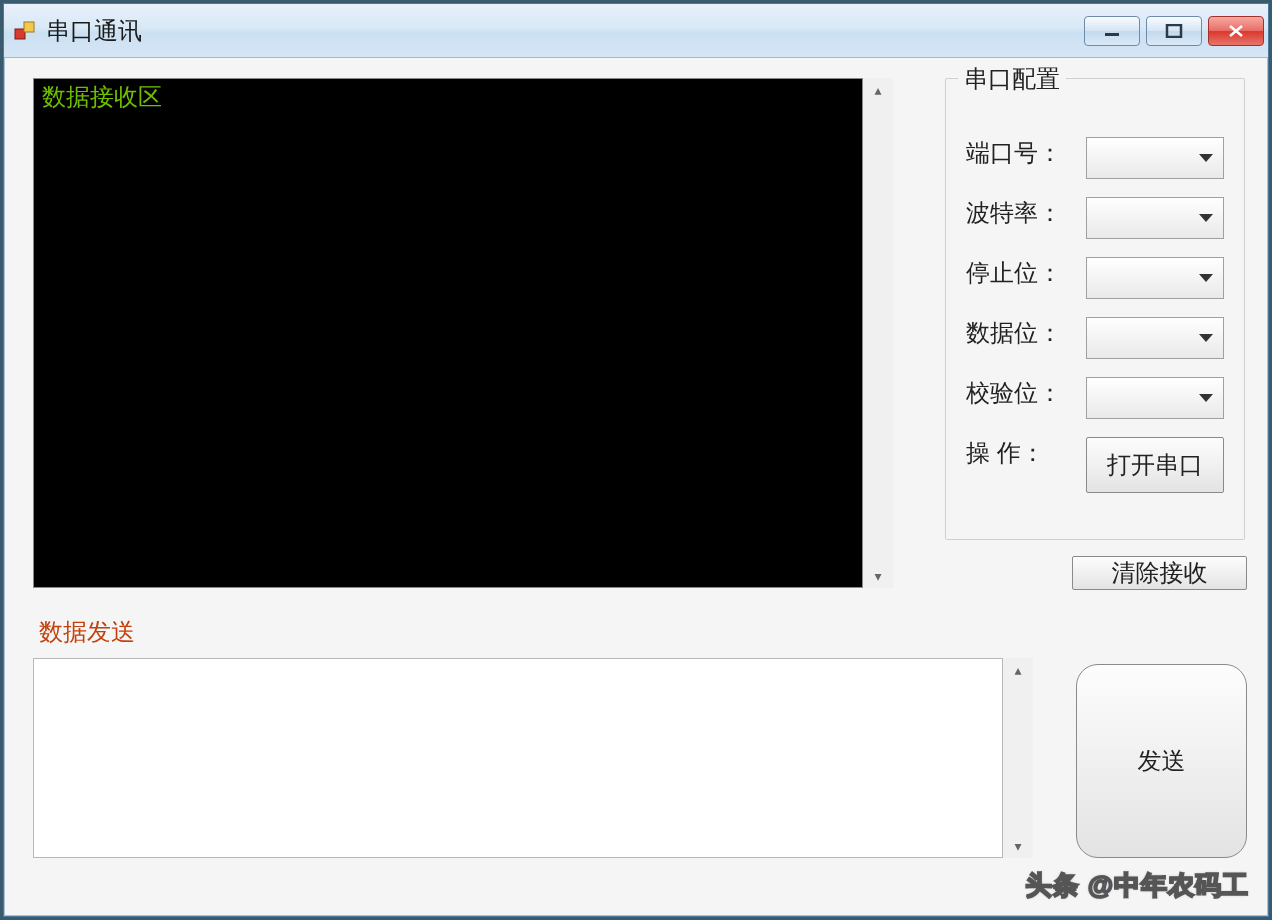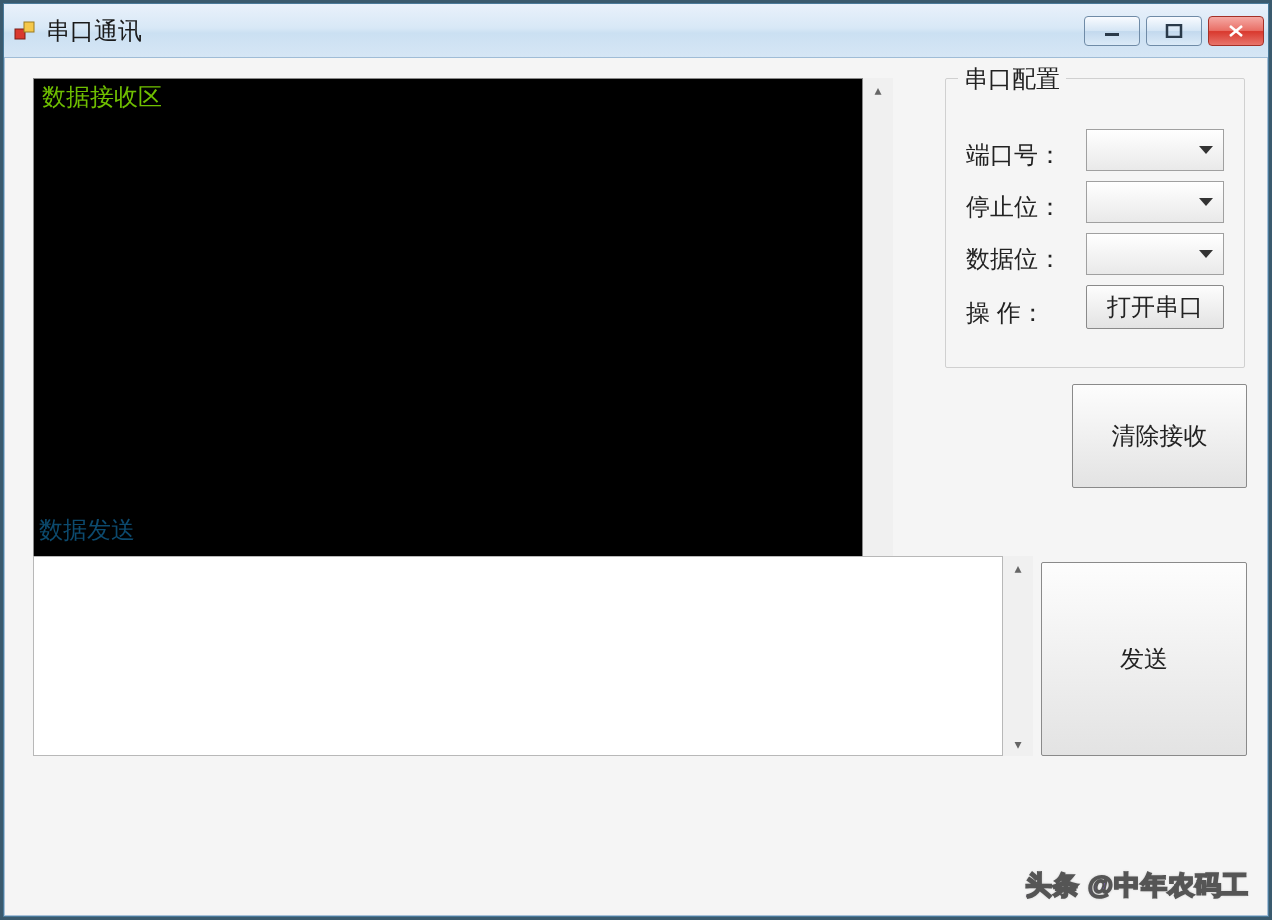--- a/index.html
+++ b/index.html
@@ -112,22 +112,22 @@
   .group-legend {
     position: absolute;
     top: -16px; left: 12px;
     padding: 0 6px;
     background: #f5f5f5;
     color: #222;
     font-size: 24px;
   }
   .cfg-row {
     display: flex;
-    align-items: flex-end;
-    margin: 10px 0;
+    align-items: flex-start;
+    margin: 18px 0;
     gap: 32px;
   }
   .cfg-label {
     width: 88px;
     font-size: 24px;
     color: #222;
     white-space: nowrap;
   }
   .combo {
     flex: 1;
@@ -141,21 +141,21 @@
     cursor: default;
   }
   .combo .chev {
     width: 0; height: 0;
     border-left: 7px solid transparent;
     border-right: 7px solid transparent;
     border-top: 8px solid #333;
   }
   .wf-button {
     flex: 1;
-    height: 44px;
+    height: 56px;
     border: 1px solid #8a8a8a;
     background: linear-gradient(#fdfdfd, #e3e3e3);
     font-size: 24px;
     color: #222;
     display: flex;
     align-items: center;
     justify-content: center;
     cursor: default;
     border-radius: 2px;
   }
@@ -170,21 +170,21 @@
     margin-top: 16px;
   }
   
   .send-group {
     margin-top: 26px;
     grid-column: 1;
     position: relative;
   }
   .send-legend {
     font-size: 24px;
-    color: #0c4a6e;
+    color: #c2410c;
     margin-bottom: 10px;
     margin-left: 6px;
   }
   .send-wrap {
     position: relative;
     width: 1000px;
     height: 200px;
   }
   .send-text {
     width: 970px;
@@ -206,23 +206,24 @@
   .send-scroll .up { top: 0; }
   .send-scroll .down { bottom: 0; }
   .send-side {
     grid-column: 2;
     display: flex;
     flex-direction: column;
     justify-content: flex-start;
     padding-top: 60px;
   }
   .send-side .wf-button {
-    width: 206px;
+    width: 171px;
     align-self: flex-end;
     margin-top: 24px;
+    border-radius: 22px;
   }
   .send-side .wf-button:first-child { margin-top: 14px; }
   
   .watermark {
     position: absolute;
     right: 18px; bottom: 12px;
     font-size: 26px;
     font-weight: bold;
     color: #8b5cf6;
     -webkit-text-stroke: 2px #555;
@@ -283,37 +284,51 @@
           <div class="group-legend">串口配置</div>
 
           <div class="cfg-row">
             <span class="cfg-label">端口号：</span>
             <div class="combo">
               <span></span>
               <span class="chev"></span>
             </div>
           </div>
 
+          <div class="cfg-row">
+            <span class="cfg-label">波特率：</span>
+            <div class="combo">
+              <span></span>
+              <span class="chev"></span>
+            </div>
+          </div>
 
           <div class="cfg-row">
             <span class="cfg-label">停止位：</span>
             <div class="combo">
               <span></span>
               <span class="chev"></span>
             </div>
           </div>
 
           <div class="cfg-row">
             <span class="cfg-label">数据位：</span>
             <div class="combo">
               <span></span>
               <span class="chev"></span>
             </div>
           </div>
 
+          <div class="cfg-row">
+            <span class="cfg-label">校验位：</span>
+            <div class="combo">
+              <span></span>
+              <span class="chev"></span>
+            </div>
+          </div>
 
           <div class="cfg-row">
             <span class="cfg-label">操  作：</span>
             <div class="wf-button">
               <span>打开串口</span>
             </div>
           </div>
         </fieldset>
 
         <div class="wf-button standalone-btn">

